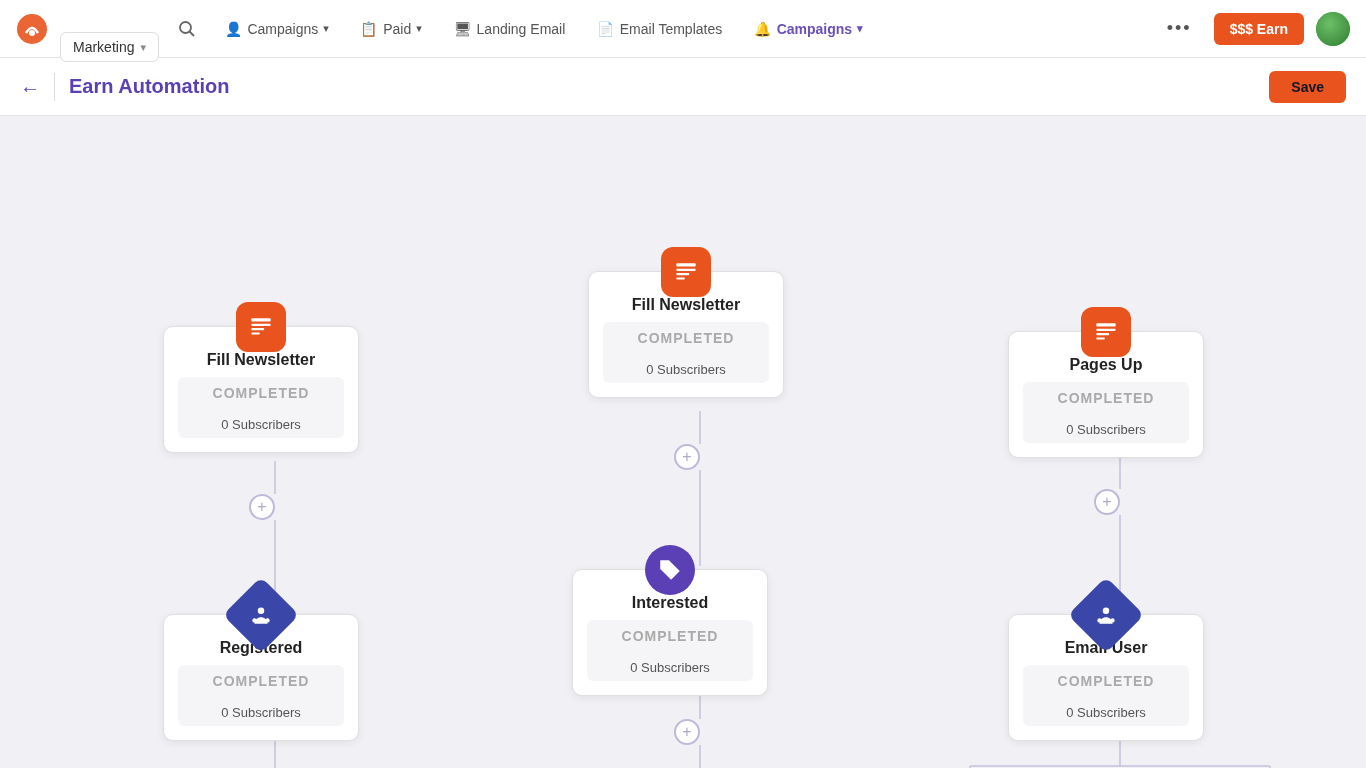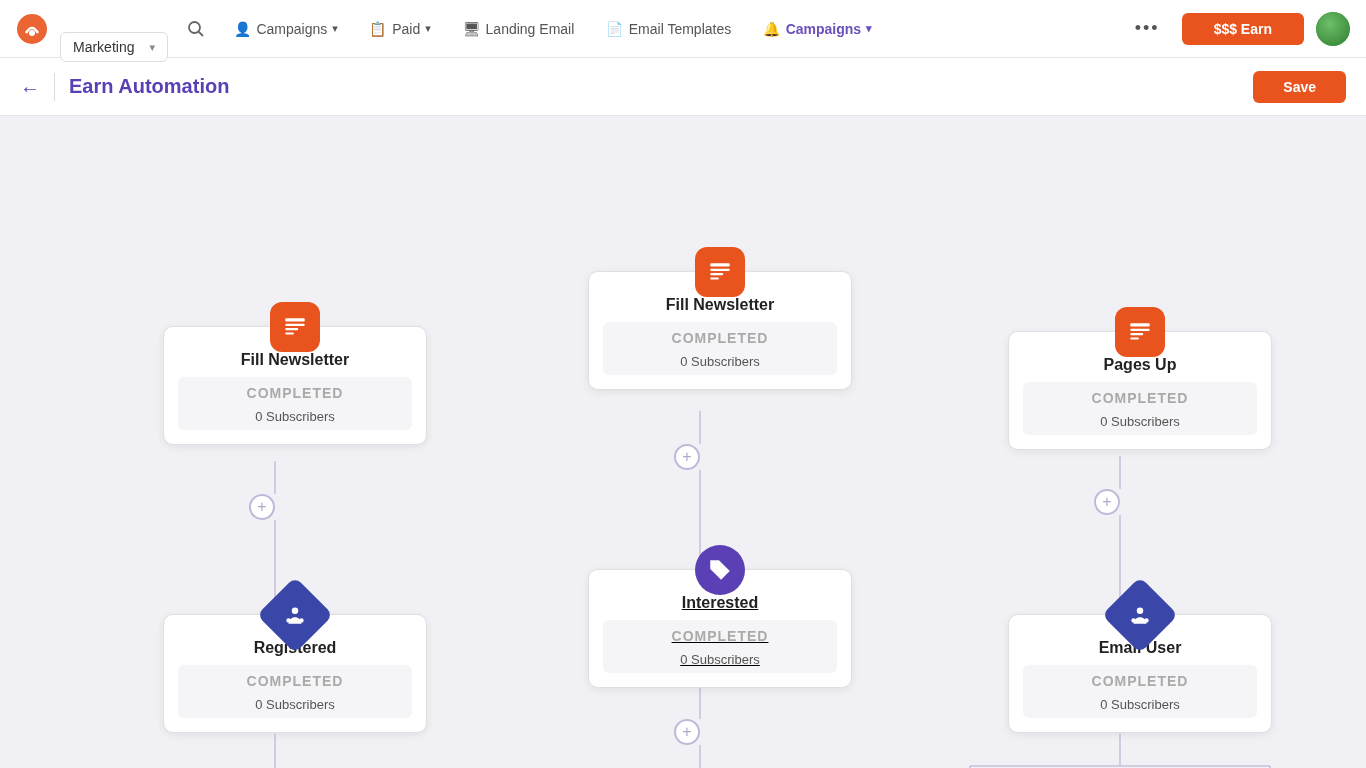--- a/index.html
+++ b/index.html
@@ -5,73 +5,73 @@
     * { box-sizing: border-box; margin: 0; padding: 0; }
     body { font-family: -apple-system, BlinkMacSystemFont, 'Segoe UI', sans-serif; background: #f0f0f5; width: 1366px; height: 768px; overflow: hidden; }
 
     
     .navbar {
       display: flex; align-items: center; height: 58px;
       background: #fff; border-bottom: 1px solid #e5e5e5; padding: 0 16px; gap: 12px;
     }
     .navbar-logo { width: 32px; height: 32px; }
     .nav-dropdown {
-      display: flex; align-items: center; gap: 15px; padding: 6px 12px;
+      display: flex; align-items: center; gap: 6px; padding: 6px 12px;
       border: 1px solid #ddd; border-radius: 6px; cursor: pointer; font-size: 14px; color: #333; background: #fff; margin-top: 37px;
     }
     .nav-dropdown .chevron { font-size: 11px; color: #888; }
     .nav-search { width: 32px; height: 32px; display: flex; align-items: center; justify-content: center; cursor: pointer; color: #555; }
     .nav-item {
       display: flex; align-items: center; gap: 5px; padding: 6px 10px;
       font-size: 14px; color: #555; cursor: pointer; white-space: nowrap;
     }
     .nav-item.active { color: #6b4fbb; font-weight: 600; }
     .nav-item .chevron { font-size: 11px; }
     .nav-item-icon { font-size: 14px; }
     .nav-spacer { flex: 1; }
     .nav-more { padding: 6px 10px; cursor: pointer; color: #555; font-size: 18px; letter-spacing: 2px; }
     .earn-btn {
       background: #e8531e; color: #fff; border: none; border-radius: 6px;
-      padding: 8px 32px; font-size: 14px; font-weight: 600; cursor: pointer;
+      padding: 8px 16px; font-size: 14px; font-weight: 600; cursor: pointer;
     }
     .avatar {
       width: 34px; height: 34px; border-radius: 50%; background: #4caf50;
       display: flex; align-items: center; justify-content: center; color: #fff; font-size: 14px; cursor: pointer;
       overflow: hidden;
     }
     .avatar-inner { width: 100%; height: 100%; border-radius: 50%; background: radial-gradient(circle at 40% 35%, #6dbf67, #2e7d32); }
 
     
     .page-header {
       display: flex; align-items: center; height: 58px; background: #fff;
       border-bottom: 1px solid #e5e5e5; padding: 0 20px; gap: 14px;
     }
     .back-btn { font-size: 20px; color: #5a3fb5; cursor: pointer; text-decoration: none; }
     .page-title { font-size: 20px; font-weight: 700; color: #5a3fb5; }
     .save-btn {
-      margin-left: auto; background: #e8531e; color: #ffffff; border: none; border-radius: 6px;
-      padding: 8px 30px; font-size: 14px; font-weight: 600; cursor: pointer;
+      margin-left: auto; background: #e8531e; color: #0f172a; border: none; border-radius: 6px;
+      padding: 8px 22px; font-size: 14px; font-weight: 600; cursor: pointer;
     }
 
     
     .canvas {
       background: #f0f0f5; width: 100%; height: calc(768px - 116px);
       position: relative; overflow: hidden;
     }
 
     
     .node {
       position: absolute; background: #fff; border-radius: 10px;
-      border: 1px solid #e0e0e0; width: 264px; text-align: center;
+      border: 1px solid #e0e0e0; width: 196px; text-align: center;
       padding: 16px 14px 14px; box-shadow: 0 2px 8px rgba(0,0,0,0.07);
     }
     .node-title { font-size: 16px; font-weight: 600; color: #222; margin-bottom: 8px; margin-top: 8px; }
     .node-status-section { background: #f5f5f8; border-radius: 6px; padding: 8px 0 6px; margin-top: 4px; }
     .node-status-label { font-size: 14px; font-weight: 700; color: #aaa; letter-spacing: 1px; text-transform: uppercase; }
-    .node-subscribers { font-size: 13px; color: #555; margin-top: 8px; }
+    .node-subscribers { font-size: 13px; color: #555; margin-top: 16px; }
 
     
     .icon-bubble {
       width: 50px; height: 50px; border-radius: 12px;
       display: flex; align-items: center; justify-content: center;
       position: absolute; left: 50%; transform: translateX(-50%);
       top: -25px;
     }
     .icon-bubble.orange { background: #e8531e; }
     .icon-bubble svg { width: 26px; height: 26px; fill: #fff; }
@@ -247,21 +247,21 @@
     </div>
     <div class="node-title">Fill Newsletter</div>
     <div class="node-status-section">
       <div class="node-status-label">COMPLETED</div>
       <div class="node-subscribers">0 Subscribers</div>
     </div>
   </div>
 
   <div class="plus-circle" style="left:687px; top:328px;">+</div>
 
-  <div class="node" style="left:588px; top:453px;text-decoration:underline;">
+  <div class="node" style="left:572px; top:453px;">
     <div class="tag-bubble">
       <svg viewBox="0 0 24 24">
           <path d="M3 3h8l10 10-8 8L3 11V3z"></path>
           <circle cx="7" cy="7" r="1.5" fill="#fff"></circle>
         </svg>
     </div>
     <div class="node-title">Interested</div>
     <div class="node-status-section">
       <div class="node-status-label">COMPLETED</div>
       <div class="node-subscribers">0 Subscribers</div>

